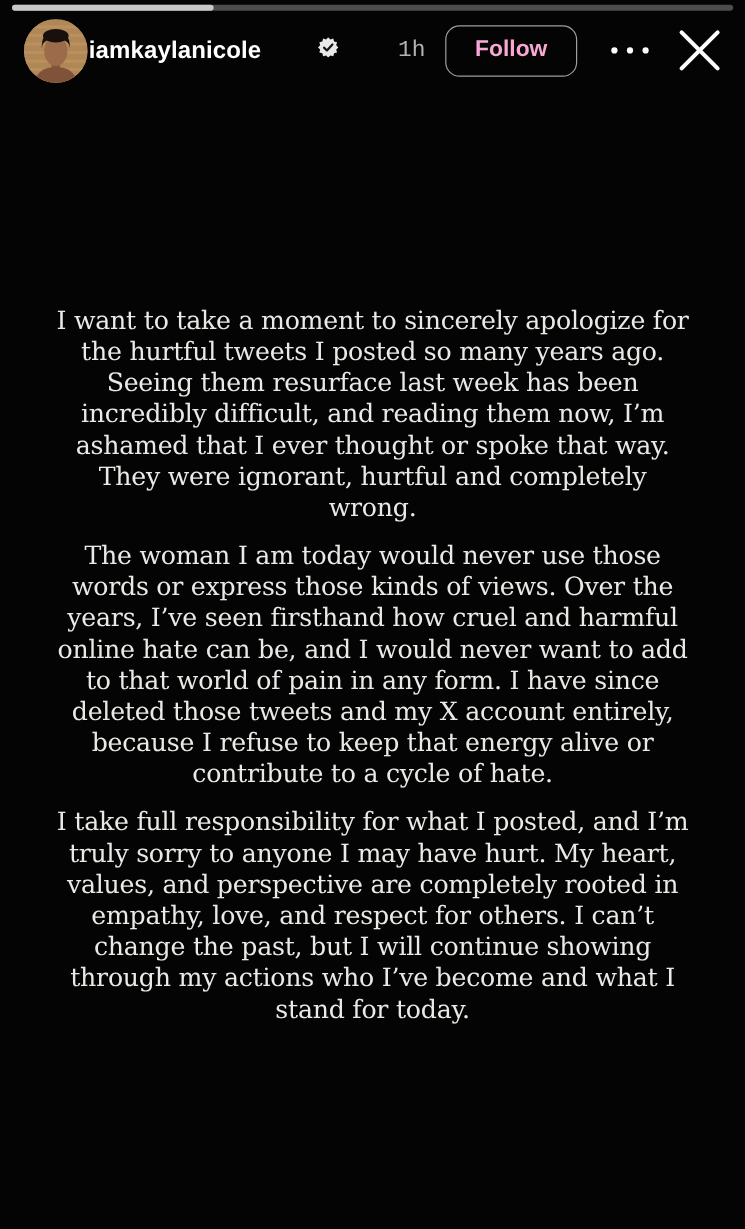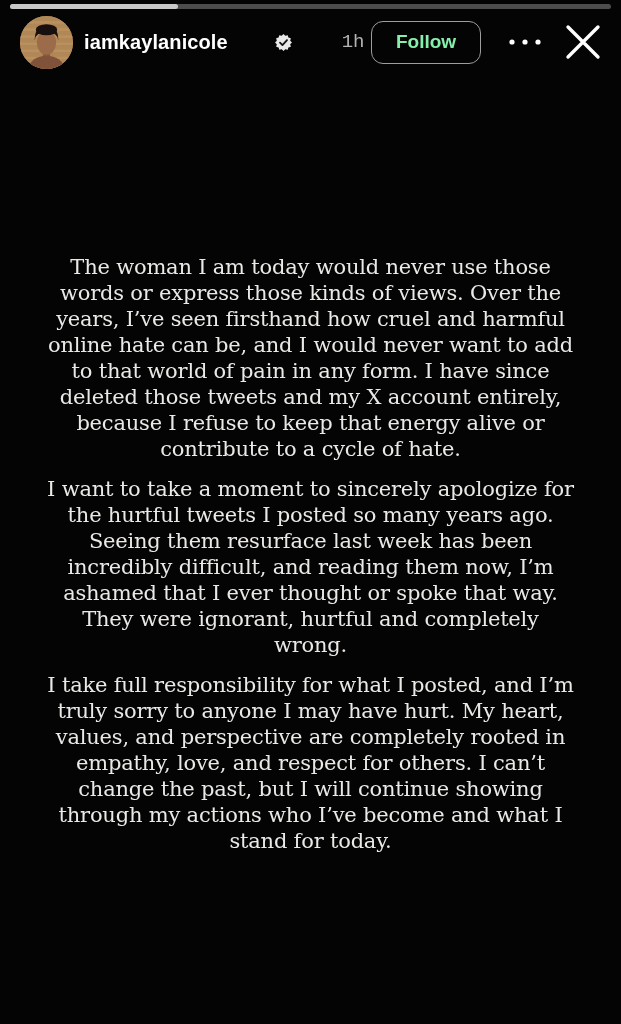--- a/index.html
+++ b/index.html
@@ -33,39 +33,39 @@
   .header{
     position:absolute;top:14px;left:20px;right:16px;height:56px;
     display:flex;align-items:center;
   }
   .avatar{
     width:53px;height:53px;border-radius:50%;overflow:hidden;
     flex:0 0 auto;cursor:pointer;background:#b08756;
   }
   .avatar svg{display:block;width:100%;height:100%;}
   .user-block{
-    display:flex;align-items:center;margin-left:11px;min-width:0;gap:40px;
+    display:flex;align-items:flex-start;margin-left:1px;min-width:0;gap:40px;
   }
   .username{
     color:var(--username-text);font-size:20px;font-weight:700;
     letter-spacing:.1px;cursor:pointer;white-space:nowrap;
   }
   .badge{width:17px;height:17px;margin-left:7px;flex:0 0 auto;}
   .timestamp{
     color:var(--timestamp-text);font-size:19px;margin-left:10px;
     font-weight:400;white-space:nowrap;font-family:Liberation Mono, monospace;
   }
   .spacer{flex:1 1 auto;}
   .follow-btn{
     flex:0 0 auto;
     min-width:110px;height:43px;
     background:transparent;
     border:1.5px solid var(--follow-border);
     border-radius:12px;
-    color:#86efac;font-family:inherit;font-size:19px;font-weight:700;
+    color:#f9a8d4;font-family:inherit;font-size:19px;font-weight:700;
     cursor:pointer;padding:0 18px;
   }
   .icon-btn{
     flex:0 0 auto;background:none;border:none;padding:4px;cursor:pointer;
     display:flex;align-items:center;justify-content:center;
   }
   .more-btn{margin-left:22px;width:44px;height:44px;}
   .close-btn{margin-left:14px;width:44px;height:44px;}
   
   .story-text{
@@ -135,35 +135,35 @@
 
     <button class="icon-btn close-btn">
       <svg width="36" height="36" viewBox="0 0 36 36" aria-hidden="true">
         <path d="M3 3 L33 33 M33 3 L3 33" stroke="#ffffff" stroke-width="3.4" stroke-linecap="round"></path>
       </svg>
     </button>
 
   </div>
 
   <div class="story-text">
+    <p class="story-paragraph">I want to take a moment to sincerely apologize for
+the hurtful tweets I posted so many years ago.
+Seeing them resurface last week has been
+incredibly difficult, and reading them now, I’m
+ashamed that I ever thought or spoke that way.
+They were ignorant, hurtful and completely
+wrong.</p>
     <p class="story-paragraph">The woman I am today would never use those
 words or express those kinds of views. Over the
 years, I’ve seen firsthand how cruel and harmful
 online hate can be, and I would never want to add
 to that world of pain in any form. I have since
 deleted those tweets and my X account entirely,
 because I refuse to keep that energy alive or
 contribute to a cycle of hate.</p>
-    <p class="story-paragraph">I want to take a moment to sincerely apologize for
-the hurtful tweets I posted so many years ago.
-Seeing them resurface last week has been
-incredibly difficult, and reading them now, I’m
-ashamed that I ever thought or spoke that way.
-They were ignorant, hurtful and completely
-wrong.</p>
     <p class="story-paragraph">I take full responsibility for what I posted, and I’m
 truly sorry to anyone I may have hurt. My heart,
 values, and perspective are completely rooted in
 empathy, love, and respect for others. I can’t
 change the past, but I will continue showing
 through my actions who I’ve become and what I
 stand for today.</p>
   </div>
 
 </div>

